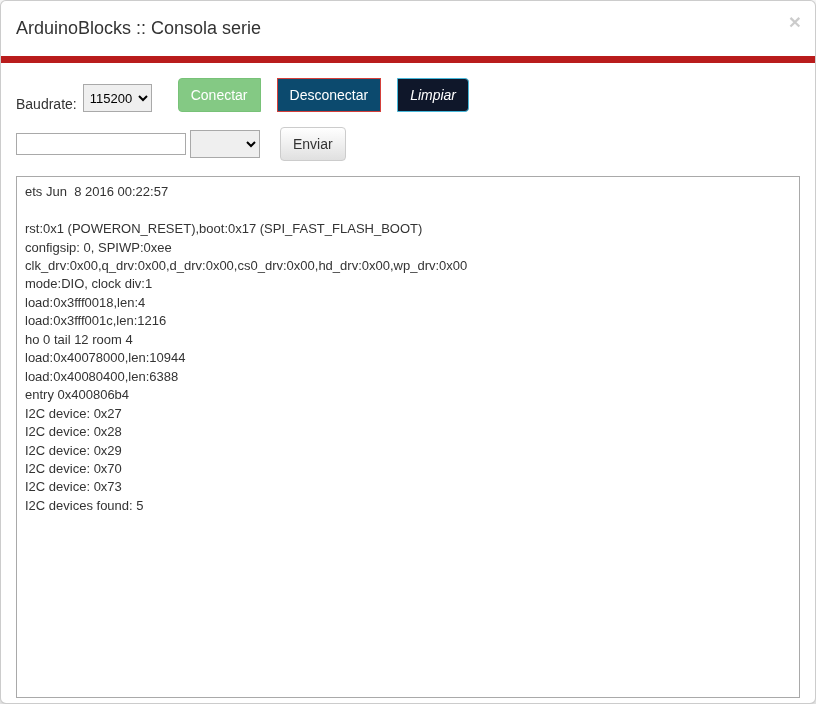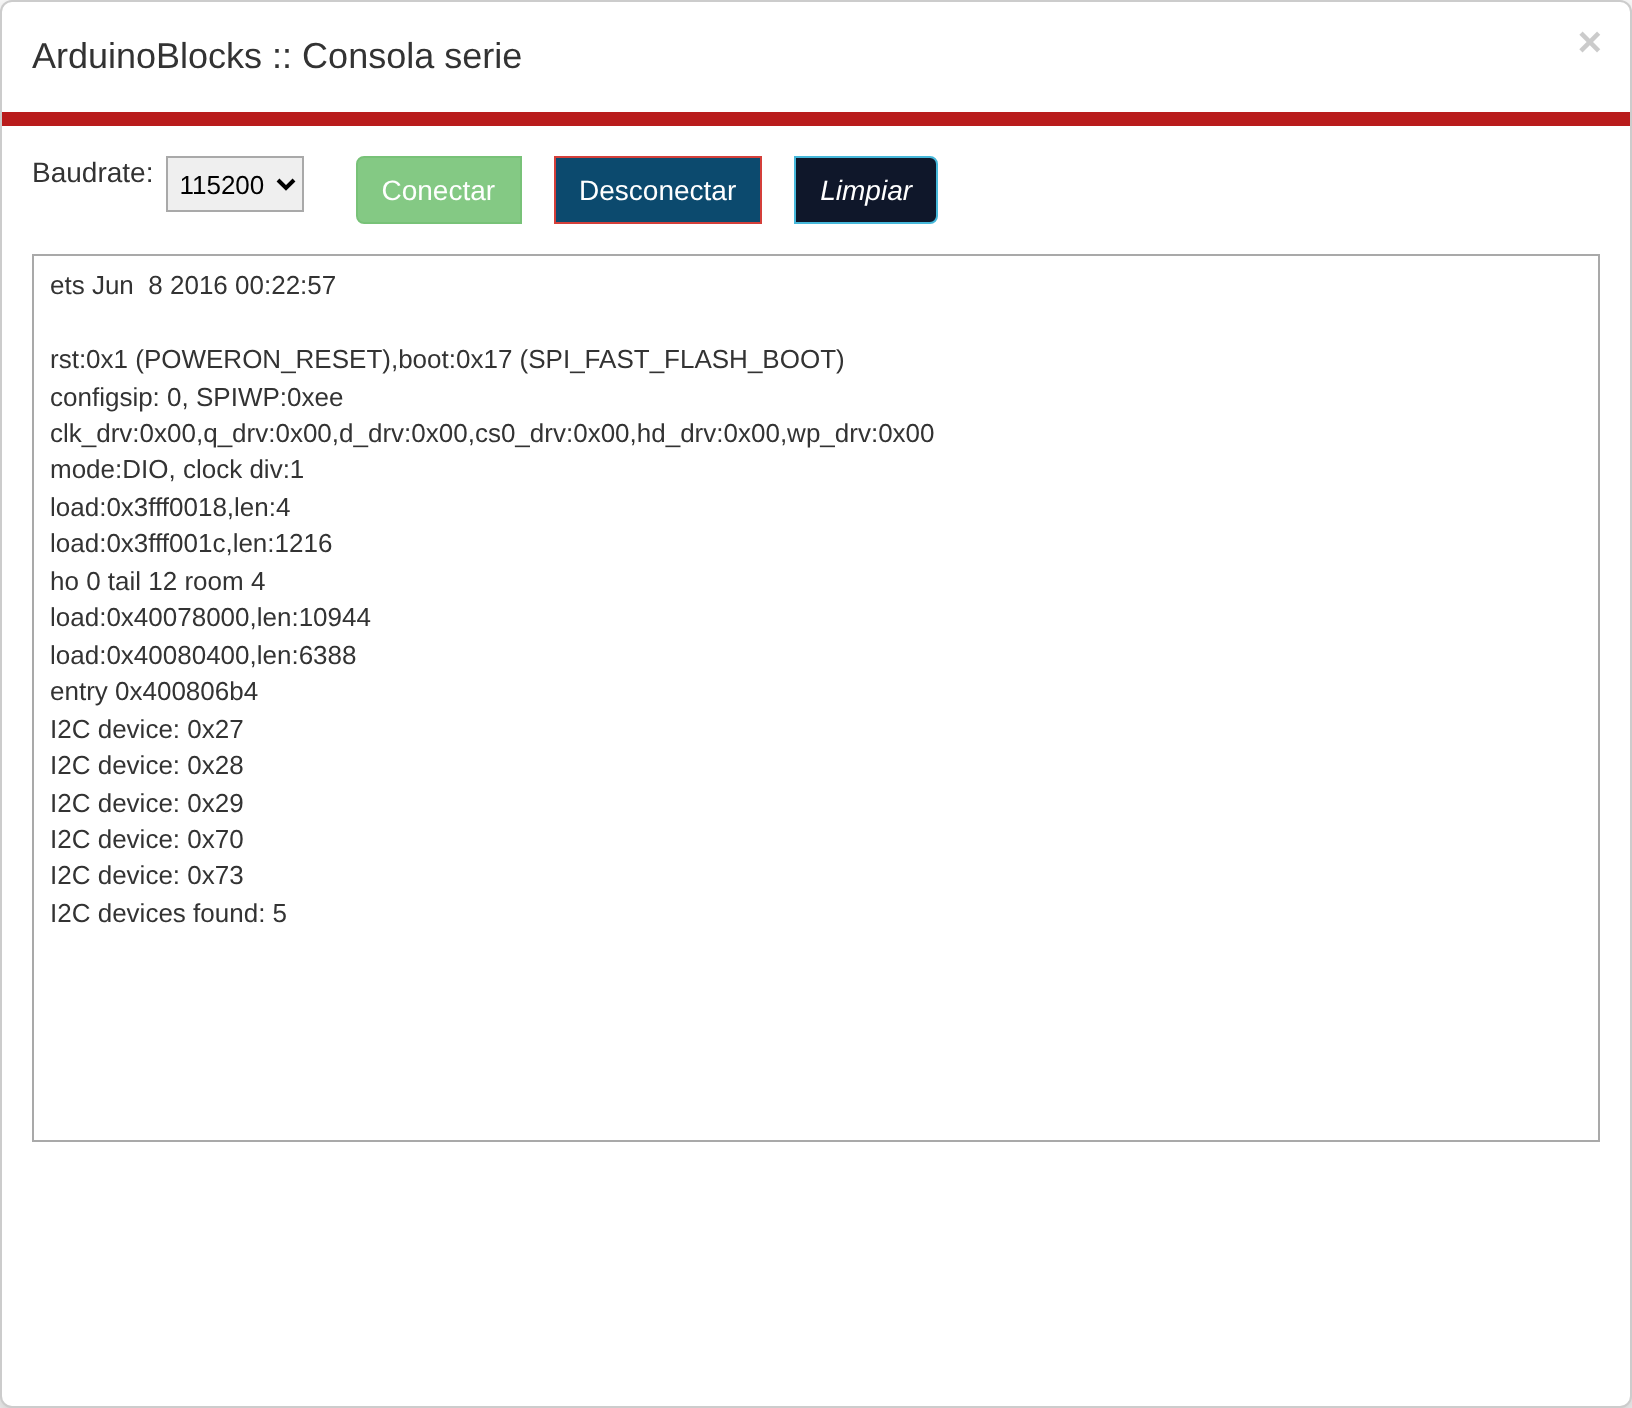--- a/index.html
+++ b/index.html
@@ -49,21 +49,21 @@
       border: none;
       cursor: pointer;
       padding: 0;
     }
     .modal-body {
       padding: 15px;
     }
     .toolbar-row {
       margin-bottom: 15px;
       display: flex;
-      align-items: flex-start;
+      align-items: flex-end;
       gap: 0;
     }
     .label {
       margin-right: 6px;
       color: #333;
     }
     select {
       font-family: Arial, sans-serif;
       font-size: 13px;
       padding: 1px 2px;
@@ -122,21 +122,21 @@
       padding: 1px 4px;
       font-size: 13px;
       width: 170px;
       background: #fff;
     }
     .small-select {
       width: 70px;
     }
     .console-output {
       width: 100%;
-      height: 444px;
+      height: 522px;
       border: 1px solid #a9a9a9;
       padding: 6px 8px;
       font-family: Arial, sans-serif;
       font-size: 13px;
       line-height: 1.42;
       color: #333;
       white-space: pre-wrap;
       overflow-y: auto;
       background: #fff;
       resize: none;
@@ -160,20 +160,27 @@
       <select>
         <option>115200</option>
       </select>
       <div class="btn-group">
         <button class="btn btn-success">Conectar</button>
         <button class="btn btn-danger">Desconectar</button>
         <button class="btn btn-info">Limpiar</button>
       </div>
     </div>
 
+    <div class="send-row">
+      <input type="text" value="" style="">
+      <select class="small-select">
+        <option></option>
+      </select>
+      <button class="btn btn-default">Enviar</button>
+    </div>
 
     <textarea class="console-output" readonly="" style="">ets Jun  8 2016 00:22:57
 
 rst:0x1 (POWERON_RESET),boot:0x17 (SPI_FAST_FLASH_BOOT)
 configsip: 0, SPIWP:0xee
 clk_drv:0x00,q_drv:0x00,d_drv:0x00,cs0_drv:0x00,hd_drv:0x00,wp_drv:0x00
 mode:DIO, clock div:1
 load:0x3fff0018,len:4
 load:0x3fff001c,len:1216
 ho 0 tail 12 room 4

